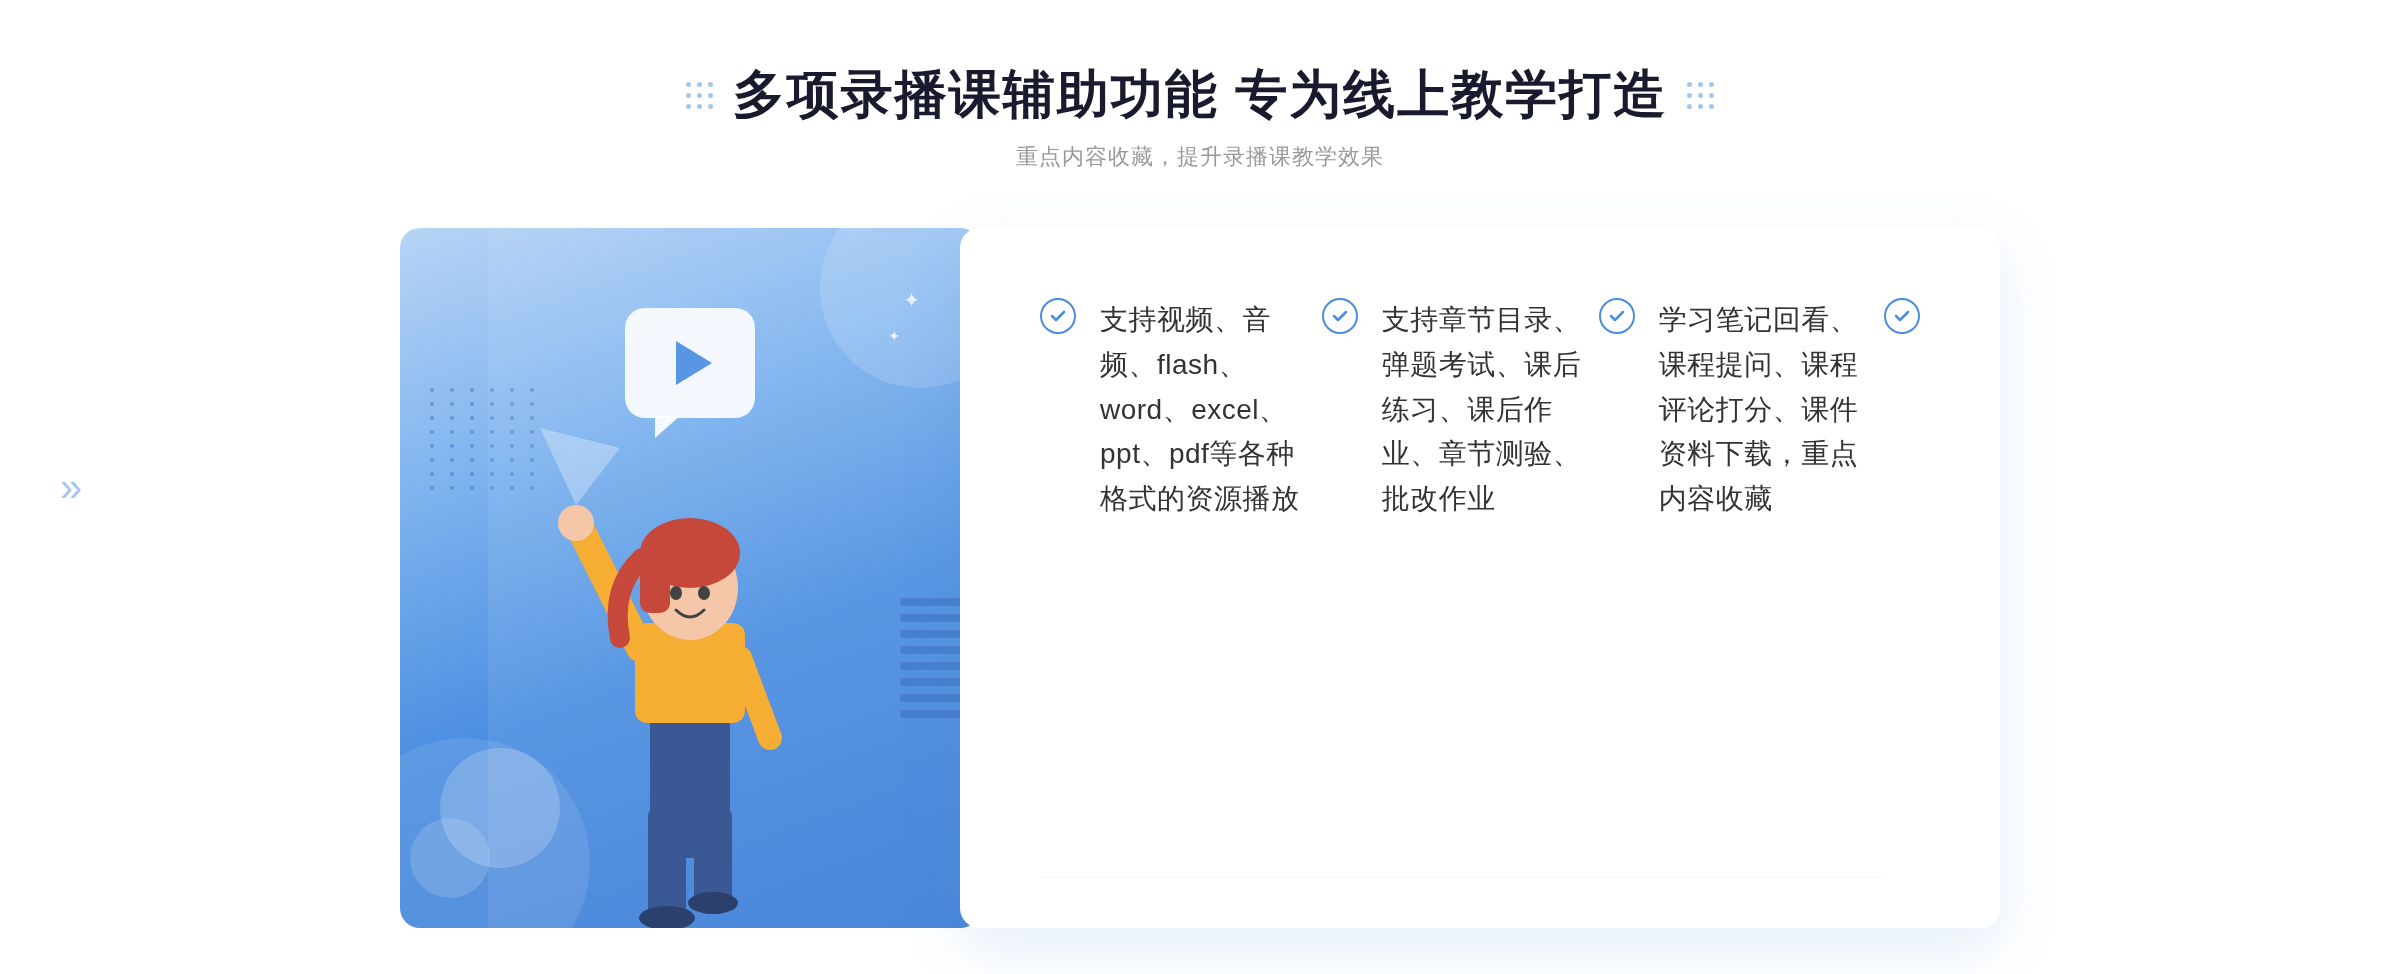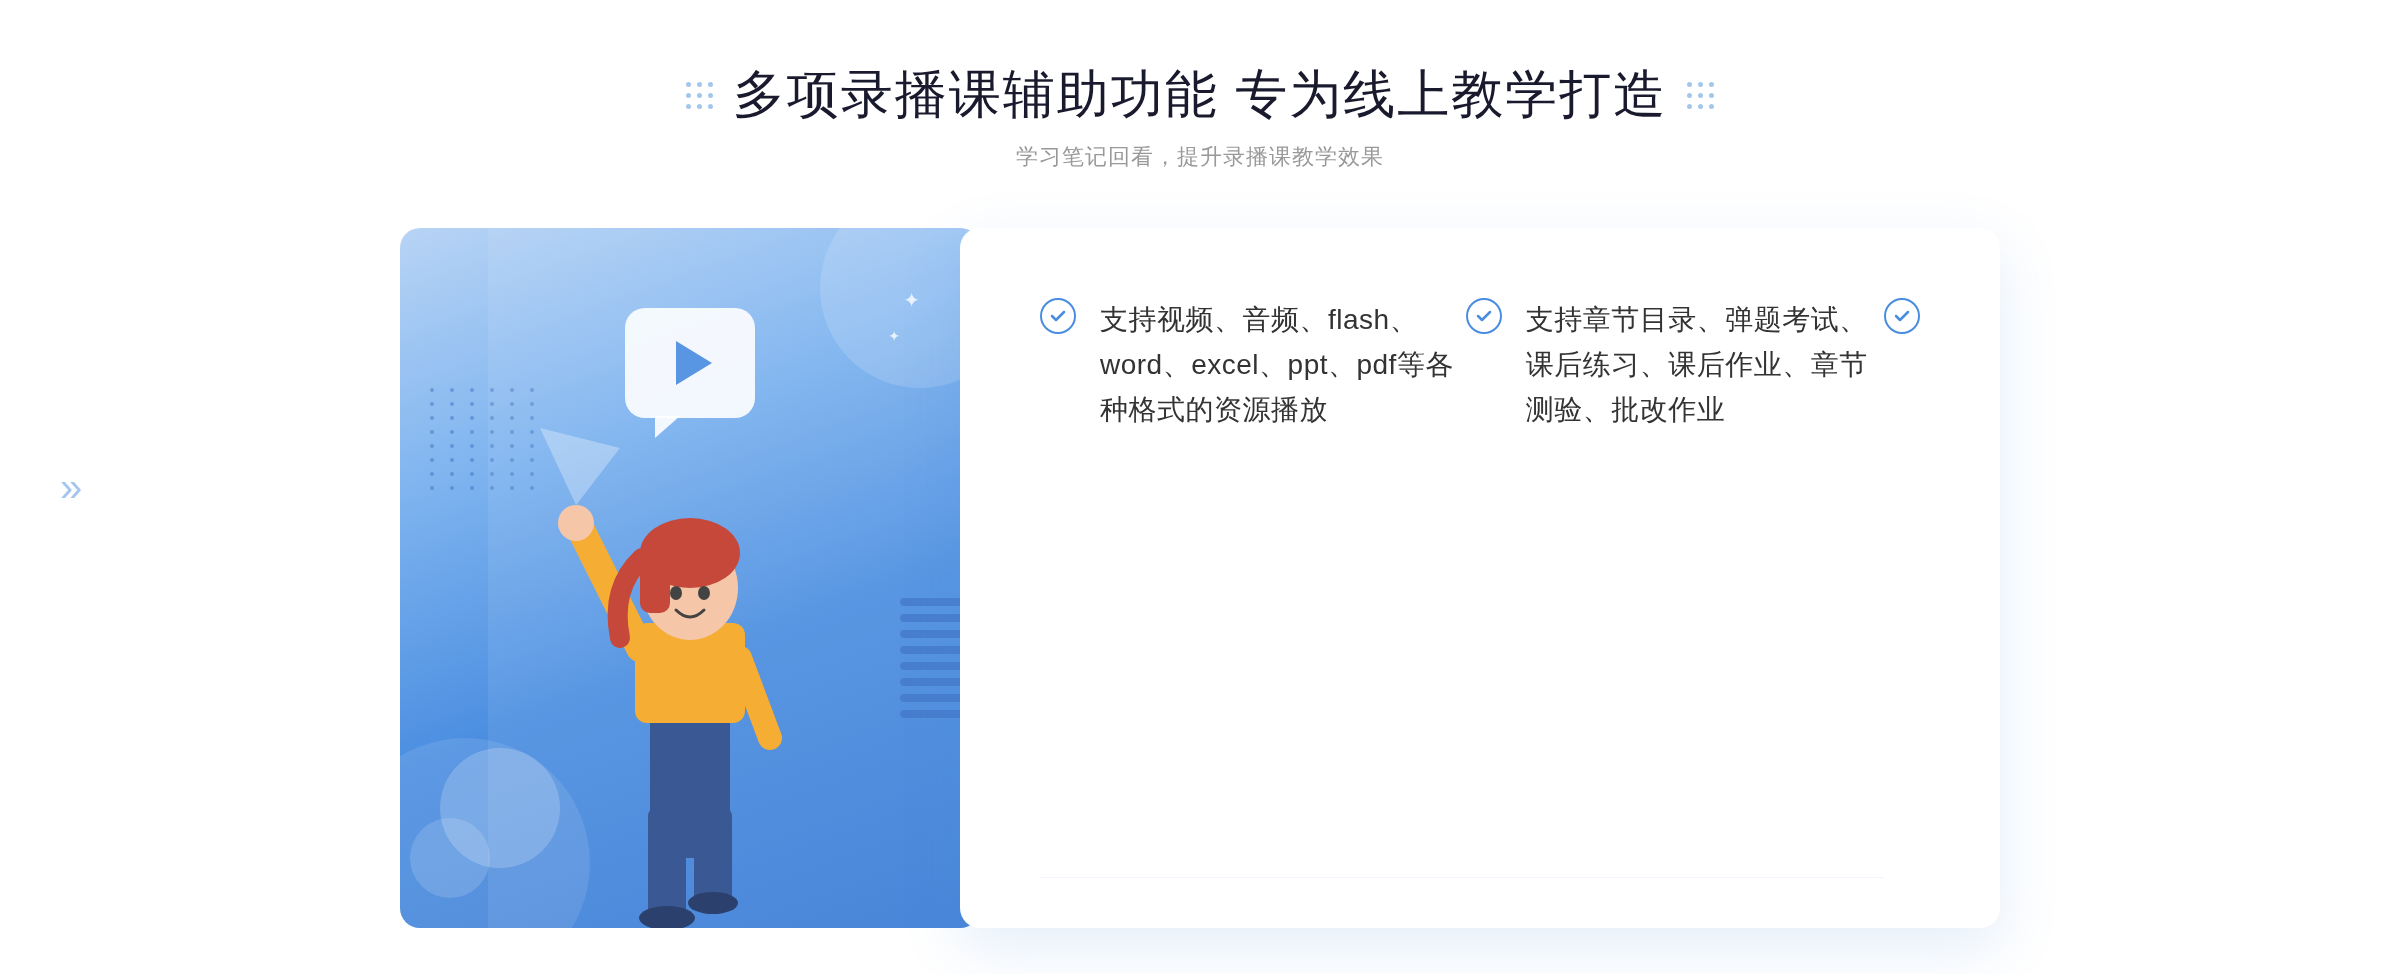--- a/index.html
+++ b/index.html
@@ -29,21 +29,21 @@
 
     
     .header {
       text-align: center;
       margin-bottom: 16px;
       position: relative;
     }
 
     .header-title {
       font-size: 52px;
-      font-weight: 400;
+      font-weight: 700;
       color: #1a1a2e;
       letter-spacing: 2px;
       display: flex;
       align-items: center;
       gap: 20px;
       justify-content: center;
     }
 
     .header-title .deco-dots {
       display: flex;
@@ -349,21 +349,21 @@
             <span></span>
             <span></span>
           </div>
         <div class="row">
             <span></span>
             <span></span>
             <span></span>
           </div>
       </div>
     </div>
-    <div class="header-subtitle">学习笔记回看，提升录播课教学效果</div>
+    <div class="header-subtitle">重点内容收藏，提升录播课教学效果</div>
   </div>
 
   <div class="content-area">
 
     <div class="illustration-panel">
       <div class="illustration-bg"></div>
 
       <div class="illus-shape-top"></div>
       <div class="illus-shape-bottom"></div>
 
@@ -492,25 +492,33 @@
 
       <div class="feature-item">
         <div class="check-circle">
           <svg viewBox="0 0 20 20" fill="none" xmlns="http://www.w3.org/2000/svg">
             <path d="M4 10L8 14L16 6" stroke="#4a8de0" stroke-width="2.5" stroke-linecap="round" stroke-linejoin="round"></path>
           </svg>
         </div>
         <span class="feature-text">支持章节目录、弹题考试、课后练习、课后作业、章节测验、批改作业</span>
       </div>
 
-
       <div class="feature-item">
         <div class="check-circle">
           <svg viewBox="0 0 20 20" fill="none" xmlns="http://www.w3.org/2000/svg">
             <path d="M4 10L8 14L16 6" stroke="#4a8de0" stroke-width="2.5" stroke-linecap="round" stroke-linejoin="round"></path>
           </svg>
         </div>
+        <span class="feature-text">学习笔记回看、课程提问、课程评论打分、课件资料下载，重点内容收藏</span>
+      </div>
+
+      <div class="feature-item">
+        <div class="check-circle">
+          <svg viewBox="0 0 20 20" fill="none" xmlns="http://www.w3.org/2000/svg">
+            <path d="M4 10L8 14L16 6" stroke="#4a8de0" stroke-width="2.5" stroke-linecap="round" stroke-linejoin="round"></path>
+          </svg>
+        </div>
       </div>
 
     </div>
   </div>
 
 </div>
 
 </body></html>

